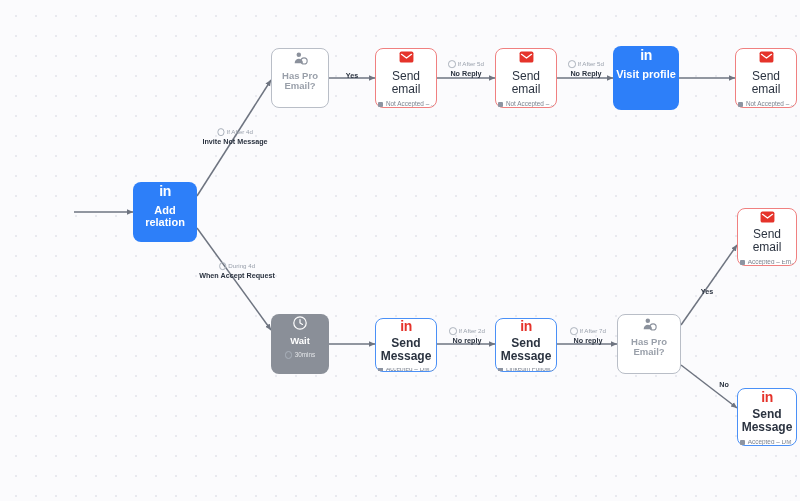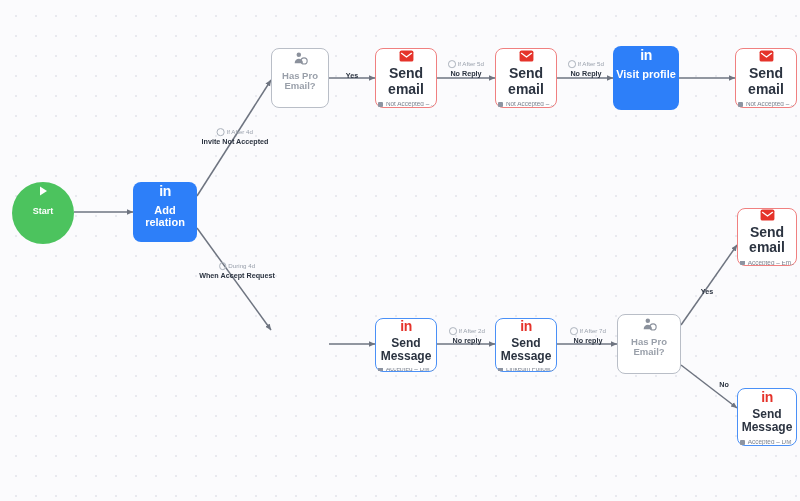--- a/index.html
+++ b/index.html
@@ -87,22 +87,22 @@
     font-weight: 600;
   }
 
   
   .node-email {
     background: #ffffff;
     border: 1.4px solid #f08080;
   }
   .node-email .n-title {
     color: #2b3340;
-    font-size: 14px;
-    font-weight: 700;
+    font-size: 12px;
+    font-weight: 400;
   }
 
   
   .node-msg {
     background: #ffffff;
     border: 1.4px solid #4a90f7;
   }
   .node-msg .n-title {
     color: #2b3340;
     font-size: 12px;
@@ -215,28 +215,20 @@
       <path d="M437,344 L495,344"></path>
 
       <path d="M557,344 L617,344"></path>
 
       <path d="M681,325 L737,245"></path>
 
       <path d="M681,365 L737,408"></path>
     </g>
   </svg>
 
-  <div class="node node-start" style="left:12px; top:182px; width:62px; height:62px;">
-    <span class="n-icon">
-      <svg width="14" height="14" viewBox="0 0 14 14">
-          <path d="M4,2.6 L11,7 L4,11.4 z" fill="#ffffff"></path>
-        </svg>
-    </span>
-    <span class="n-title">Start</span>
-  </div>
 
   <div class="node node-blue" style="left:133px; top:182px; width:64px; height:60px;">
     <span class="n-icon">
         <span class="li li-white">in</span>
       </span>
     <span class="n-title">Add relation</span>
   </div>
 
   <div class="node node-cond" style="left:271px; top:48px; width:58px; height:60px;">
     <span class="n-icon">
@@ -291,20 +283,33 @@
           <path d="M2.6,3.6 L8,7.6 L13.4,3.6" fill="none" stroke="#ffffff" stroke-width="1.4" stroke-linecap="round" stroke-linejoin="round"></path>
         </svg>
     </span>
     <span class="n-title">Send email</span>
     <span class="n-sub">
         <i class="sq"></i>
         <em style="font-style:normal">Not Accepted – ...</em>
       </span>
   </div>
 
+  <div class="node node-grey" style="left:271px; top:314px; width:58px; height:60px;">
+    <span class="n-icon">
+      <svg width="14" height="14" viewBox="0 0 14 14">
+          <circle cx="7" cy="7" r="6.2" fill="none" stroke="#ffffff" stroke-width="1.2"></circle>
+          <path d="M7,3.6 L7,7 L9.5,8.4" fill="none" stroke="#ffffff" stroke-width="1.2" stroke-linecap="round"></path>
+        </svg>
+    </span>
+    <span class="n-title">Wait</span>
+    <span class="n-sub">
+        <i class="clock"></i>
+        <em style="font-style:normal">30mins</em>
+      </span>
+  </div>
 
   <div class="node node-msg" style="left:375px; top:318px; width:62px; height:54px;">
     <span class="n-icon">
         <span class="li li-red">in</span>
       </span>
     <span class="n-title">Send Message</span>
     <span class="n-sub">
         <i class="sq"></i>
         <em style="font-style:normal">Accepted – DM ...</em>
       </span>
@@ -355,21 +360,21 @@
         <i class="sq"></i>
         <em style="font-style:normal">Accepted – DM ...</em>
       </span>
   </div>
 
   <div class="elabel" style="left:235px; top:137px;">
     <div class="top">
         <i class="clock"></i>
         <span>If After 4d</span>
       </div>
-    <div class="bot">Invite Not Accepted</div>
+    <div class="bot">Invite Not Message</div>
   </div>
 
   <div class="elabel" style="left:237px; top:271px;">
     <div class="top">
         <i class="clock"></i>
         <span>During 4d</span>
       </div>
     <div class="bot">When Accept Request</div>
   </div>
 

